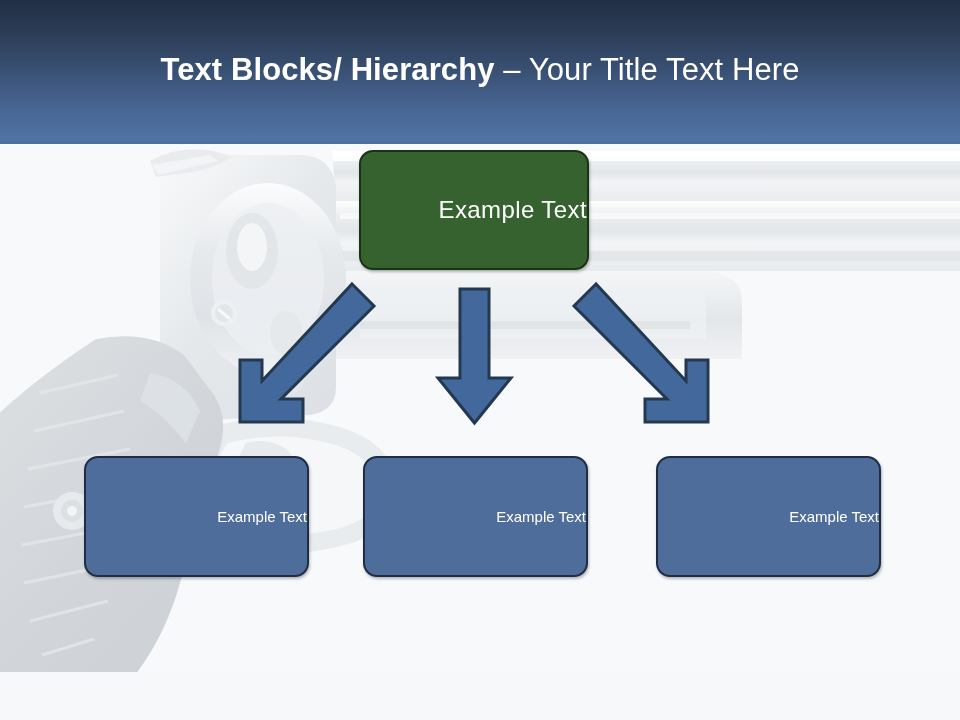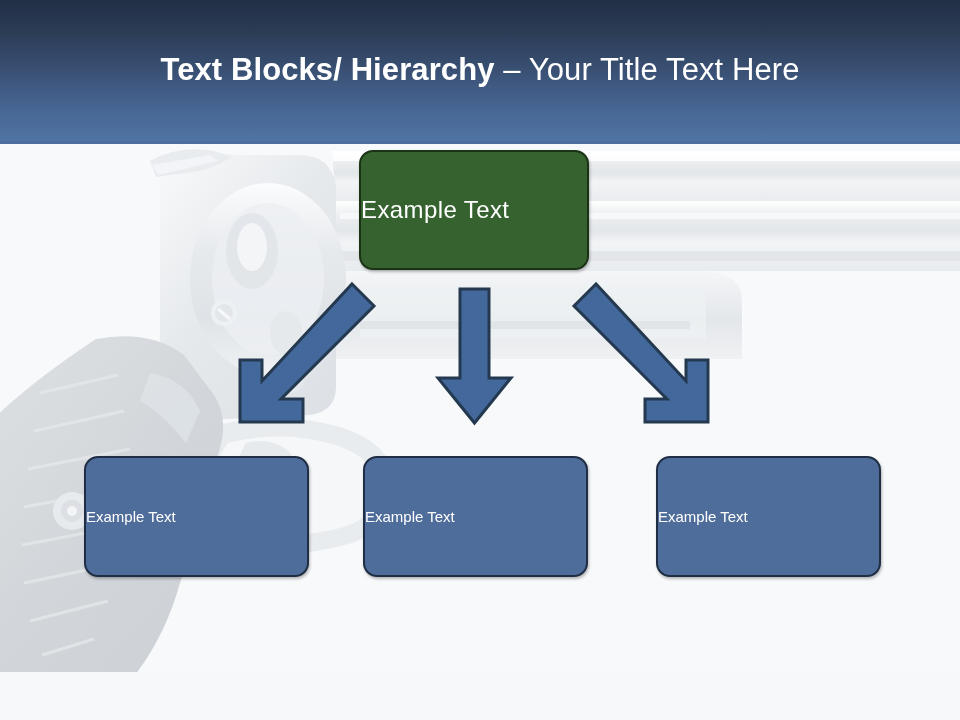--- a/index.html
+++ b/index.html
@@ -33,21 +33,21 @@
   .bg-art svg{position:absolute;left:0;top:0;}
 
   
   .arrows{position:absolute;left:0;top:0;width:960px;height:720px;}
 
   
   .node{
     position:absolute;
     border-radius:14px;
     box-sizing:border-box;
-    display:flex;align-items:center;justify-content:flex-start;
+    display:flex;align-items:center;justify-content:flex-end;
     color:#ffffff;
     text-align:center;
     box-shadow:1px 2px 3px rgba(0,0,0,.28);
   }
   .node-root{
     left:359px;top:150px;width:230px;height:120px;
     background:#35622f;
     border:2px solid #1b3315;
     font-size:24px;
   }

